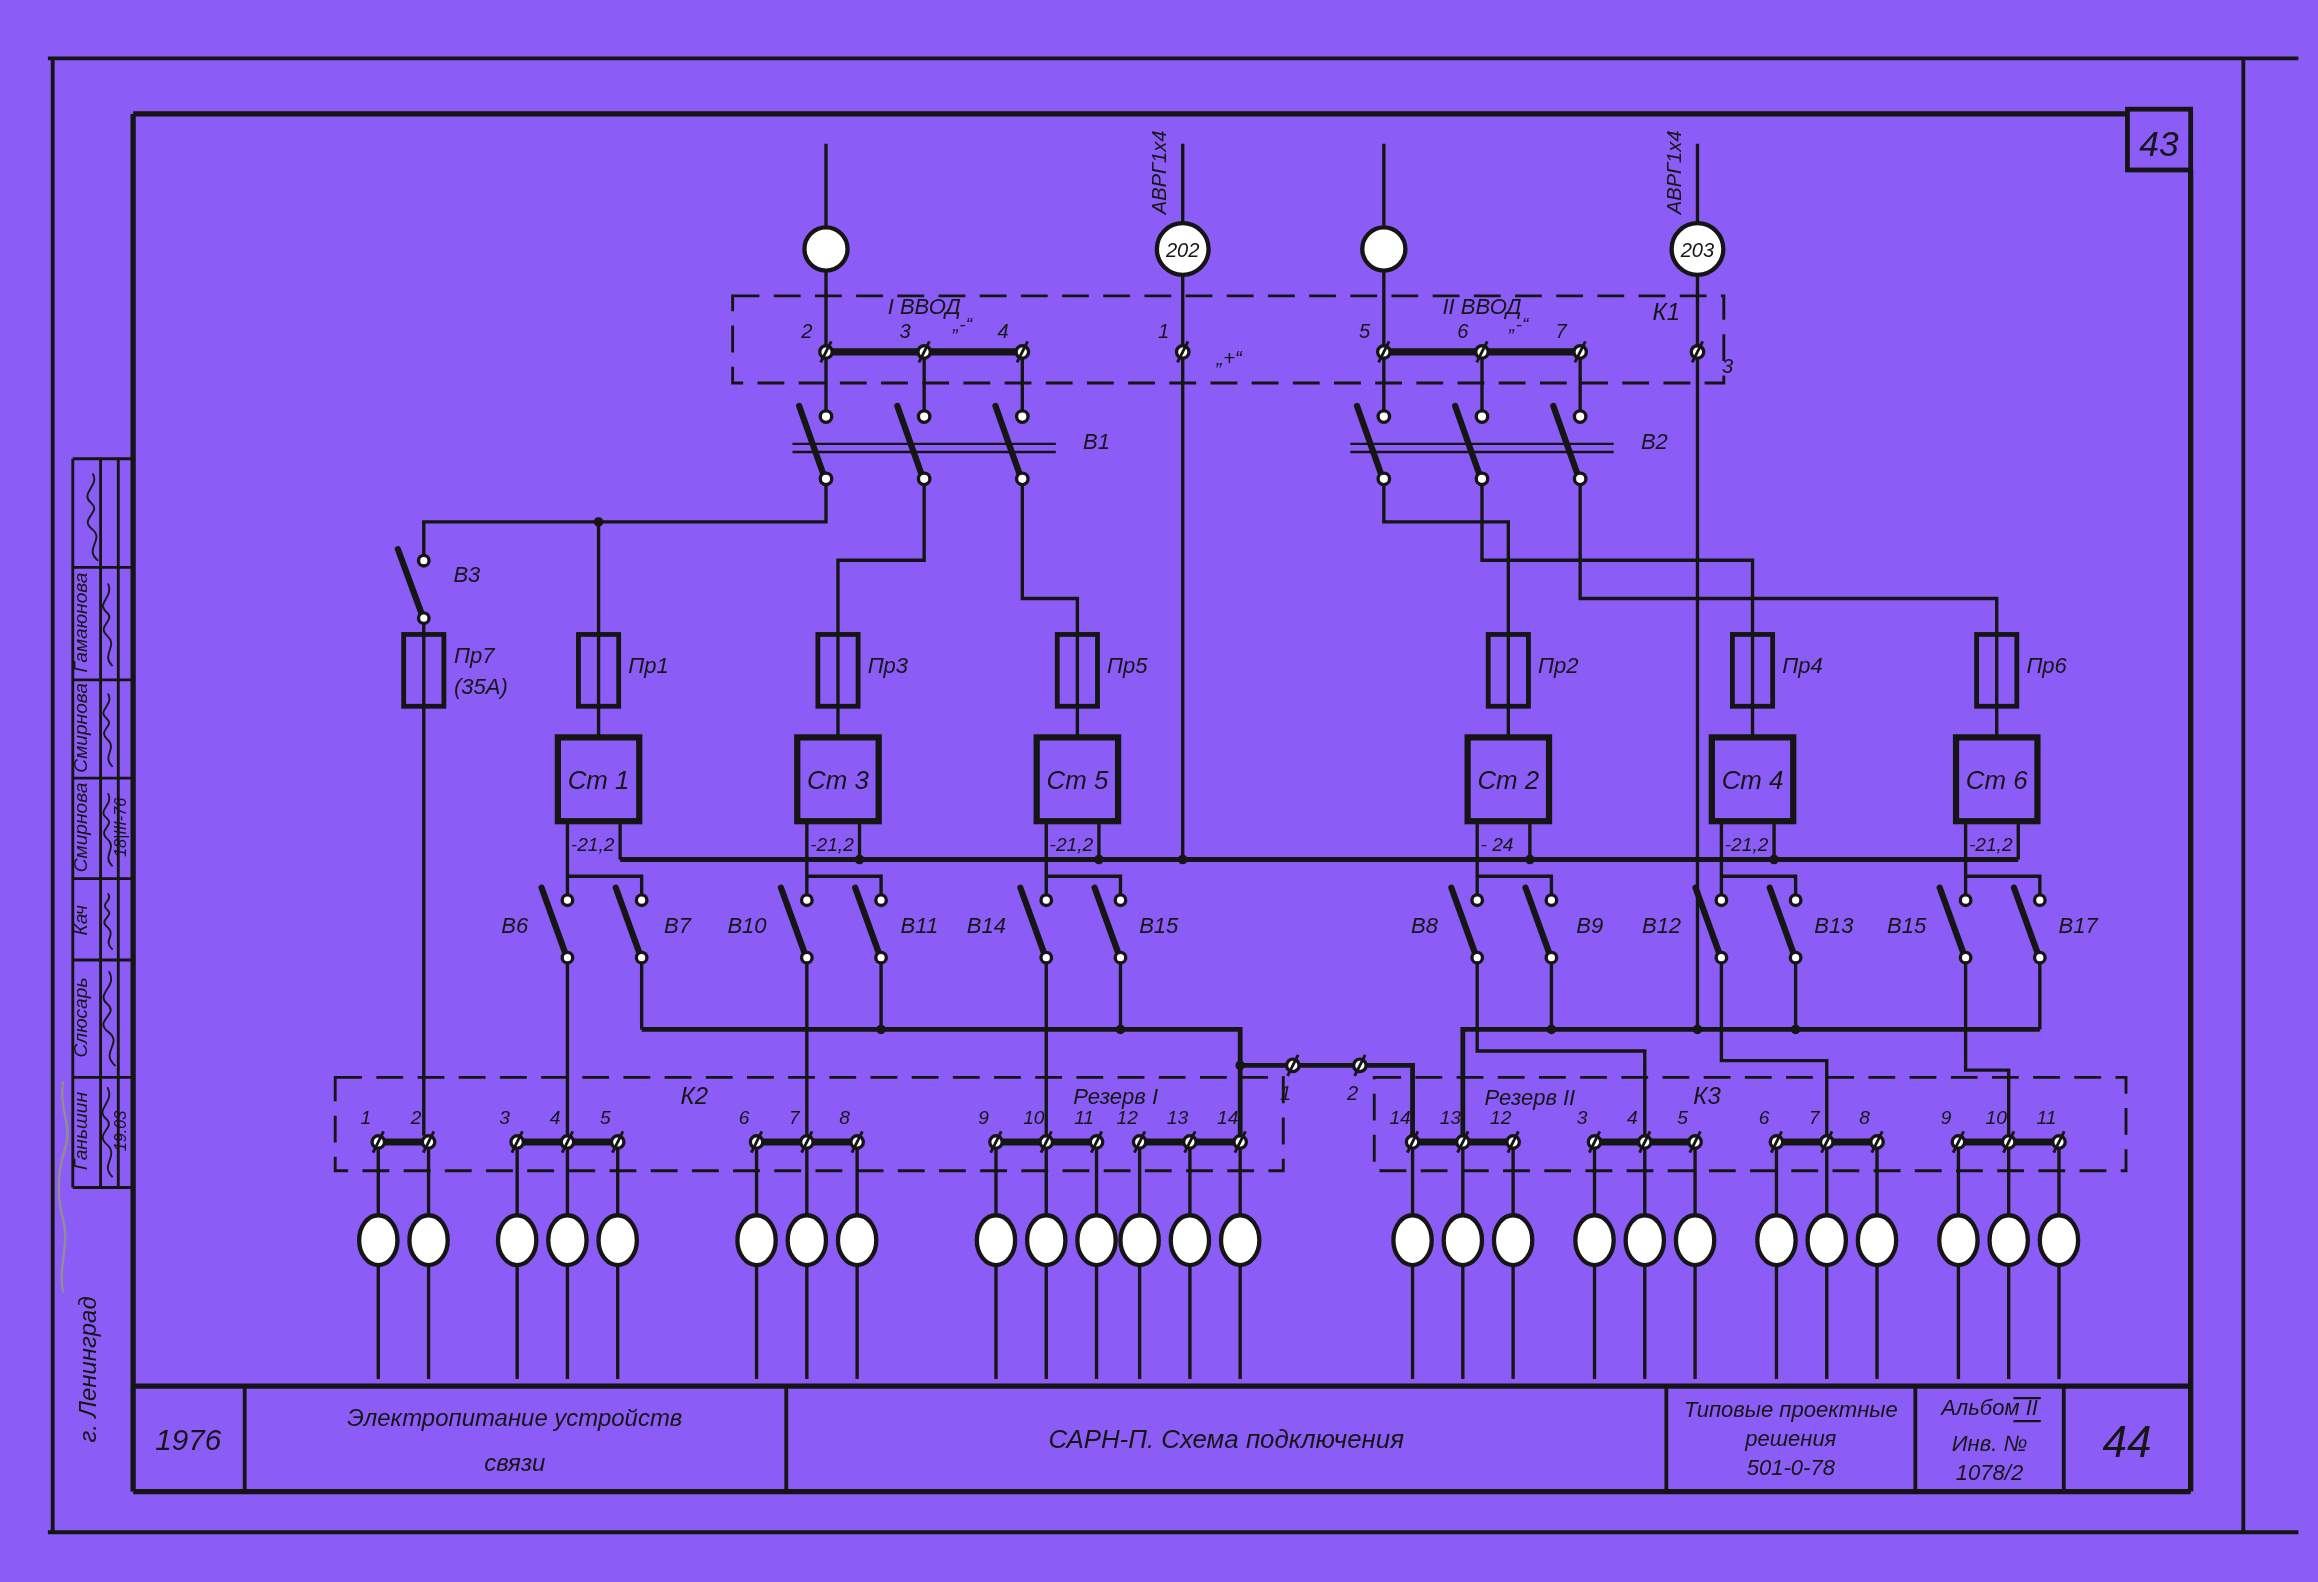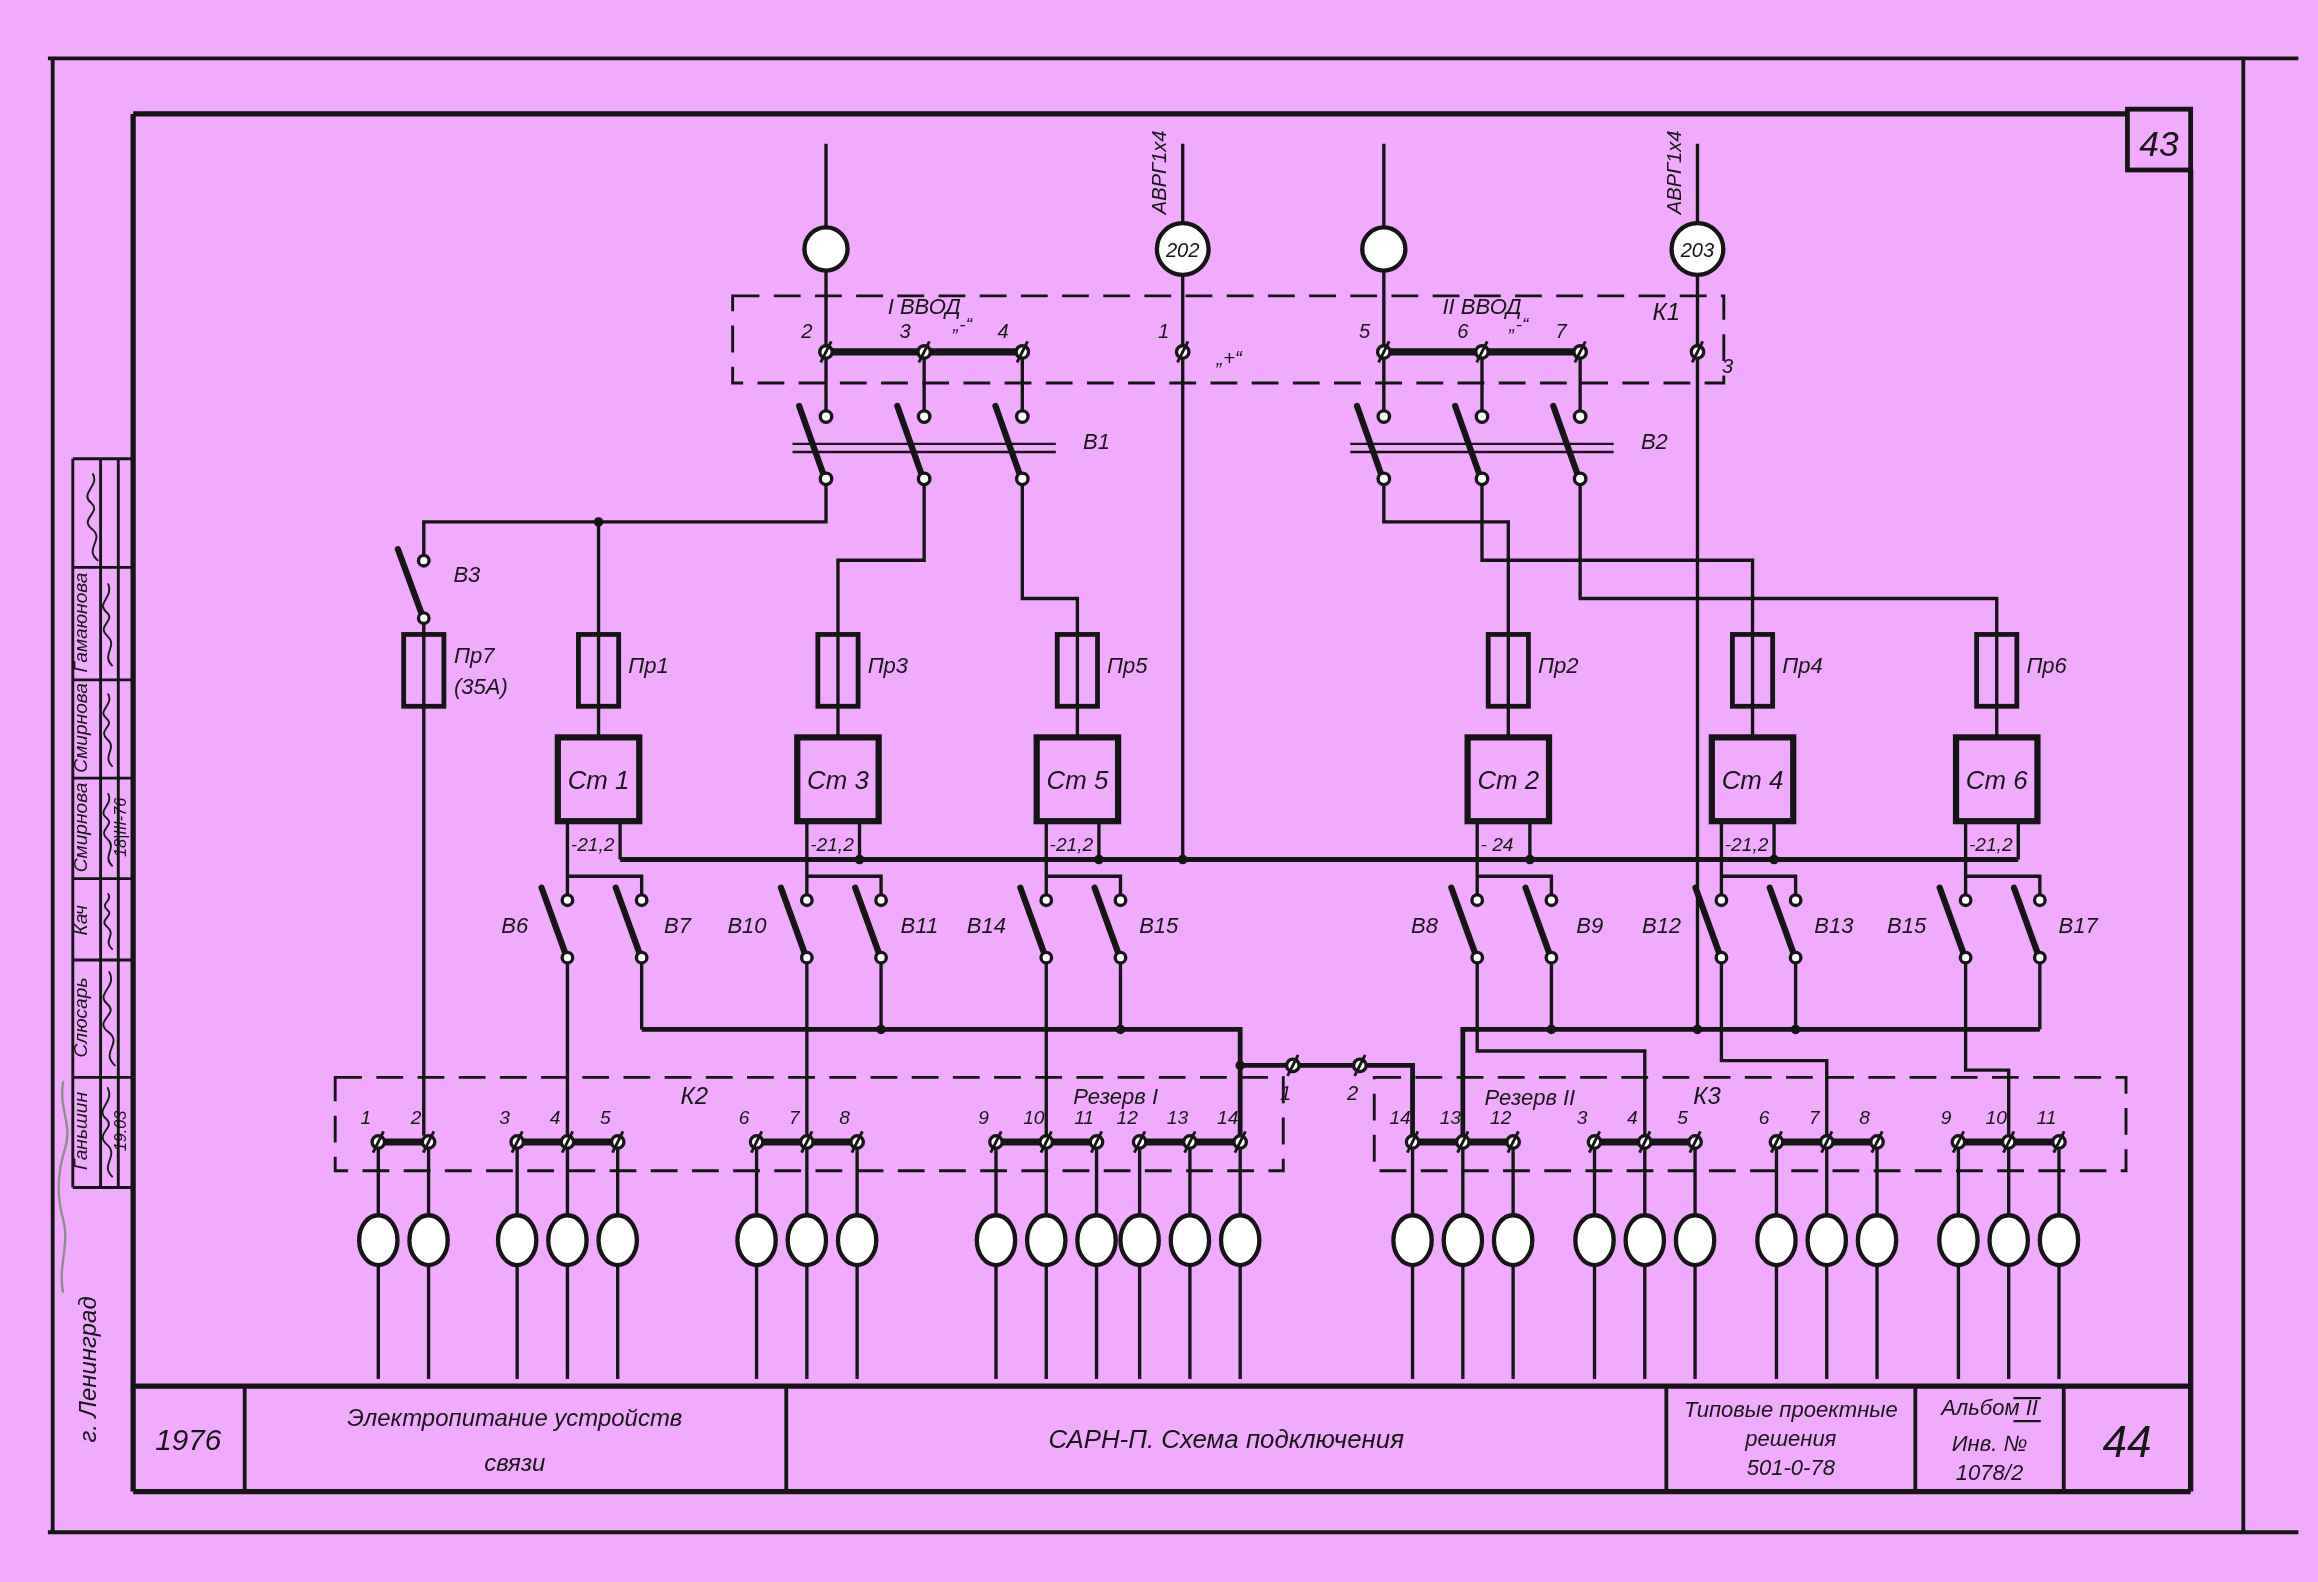--- a/index.html
+++ b/index.html
@@ -1,16 +1,16 @@
 <!DOCTYPE html>
 <html style="font-size:7.7px"><head>
 <meta charset="utf-8">
 <style>
   html,body{margin:0;padding:0;background:#e8e8e4;}
-  .sheet{position:relative;width:2319px;height:1583px;background:#f0abfc;overflow:hidden;}
+  .sheet{position:relative;width:2319px;height:1583px;background:#8b5cf6;overflow:hidden;}
   svg{position:absolute;inset:0;}
   .w{fill:none;stroke:#151515;stroke-width:7;}
   .w10{stroke-width:10;}
   .w15{stroke-width:15;}
   .gang{fill:none;stroke:#151515;stroke-width:5;}
   .blade{fill:none;stroke:#151515;stroke-width:13;stroke-linecap:round;}
   .dash{fill:none;stroke:#151515;stroke-width:6;stroke-dasharray:56 30;}
   .box{fill:none;stroke:#151515;stroke-width:13;}
   .fuse{fill:none;stroke:#151515;stroke-width:10;}
   .node{fill:#fff;stroke:#151515;stroke-width:7;}

